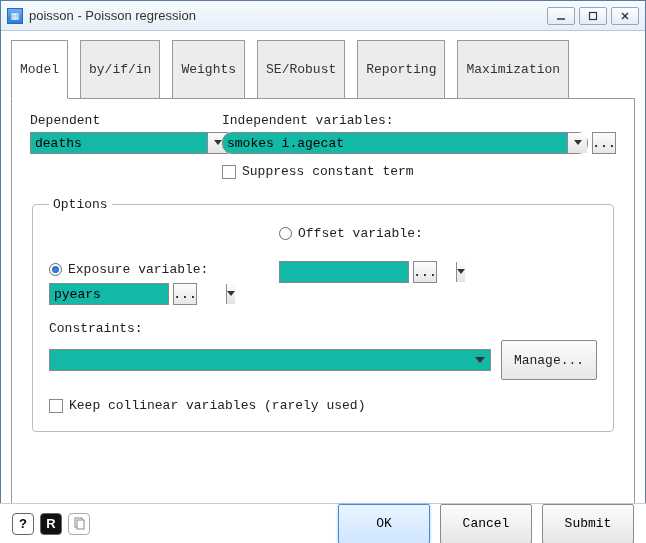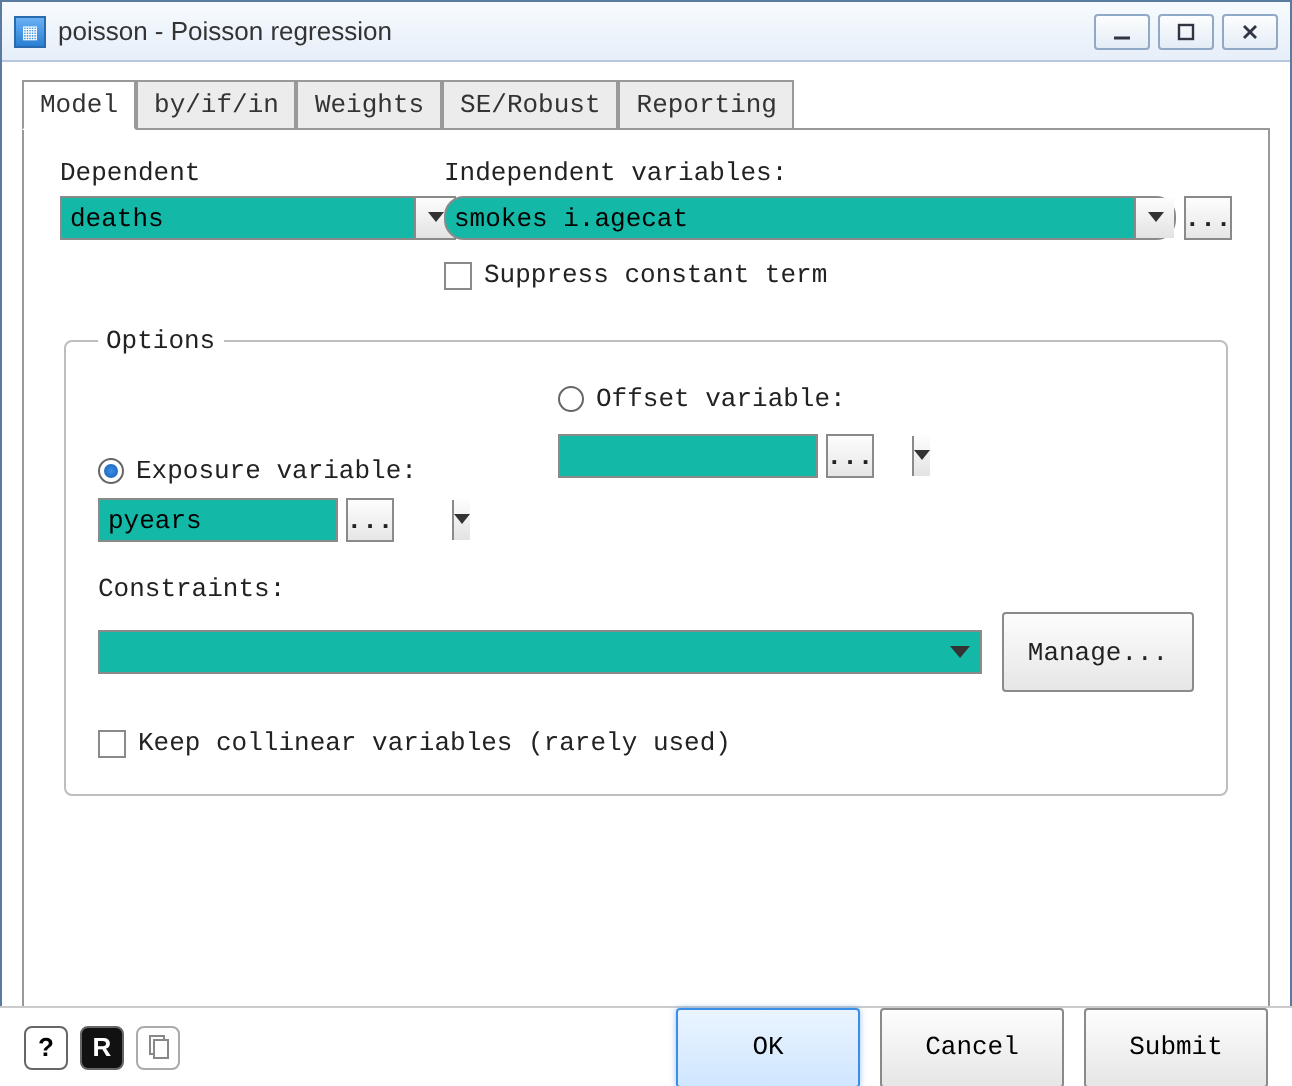--- a/index.html
+++ b/index.html
@@ -43,25 +43,25 @@
   }
   .win-btn svg { display:block; }
   
   .tabstrip {
     display:flex;
     margin:8px 10px 0 10px;
     font-family: "Courier New", monospace;
     font-size:13px;
   }
   .tab {
-    padding:4px 8px;
+    padding:21px 8px;
     border:1px solid #999;
     border-bottom:none;
     background:#ececec;
-    margin-right:0px;
+    margin-right:12px;
     position:relative;
     top:1px;
     color:#333;
   }
   .tab.active {
     background:#fff;
     border-bottom:1px solid #fff;
     z-index:2;
   }
   .tabpanel {
@@ -198,20 +198,21 @@
     </div>
   </div>
 </div>
 
 <div class="tabstrip">
   <div class="tab active">Model</div>
   <div class="tab">by/if/in</div>
   <div class="tab">Weights</div>
   <div class="tab">SE/Robust</div>
   <div class="tab">Reporting</div>
+  <div class="tab">Maximization</div>
 </div>
 
 <div class="tabpanel">
 
   <div class="row" style="align-items:flex-start;">
     <div class="dep-col">
       <span class="label">Dependent</span>
       <div class="row">
         <div class="combo" style="flex:1;">
           <input value="deaths" style="">
@@ -259,21 +260,21 @@
             <div class="arrow">
               <svg width="8" height="6">
                   <polygon points="0,0 8,0 4,5" fill="#333"></polygon>
                 </svg>
             </div>
           </div>
           <div class="ellipsis-btn">...</div>
         </div>
       </div>
       <div class="opt-col">
-        <div class="row" style="margin-bottom:10px;align-items:center;">
+        <div class="row" style="margin-bottom:20px;align-items:center;">
           <span class="radio"></span>
           <span>Offset variable:</span>
         </div>
         <div class="row">
           <div class="combo" style="width:130px;">
             <input value="" style="">
             <div class="arrow">
               <svg width="8" height="6">
                   <polygon points="0,0 8,0 4,5" fill="#333"></polygon>
                 </svg>

